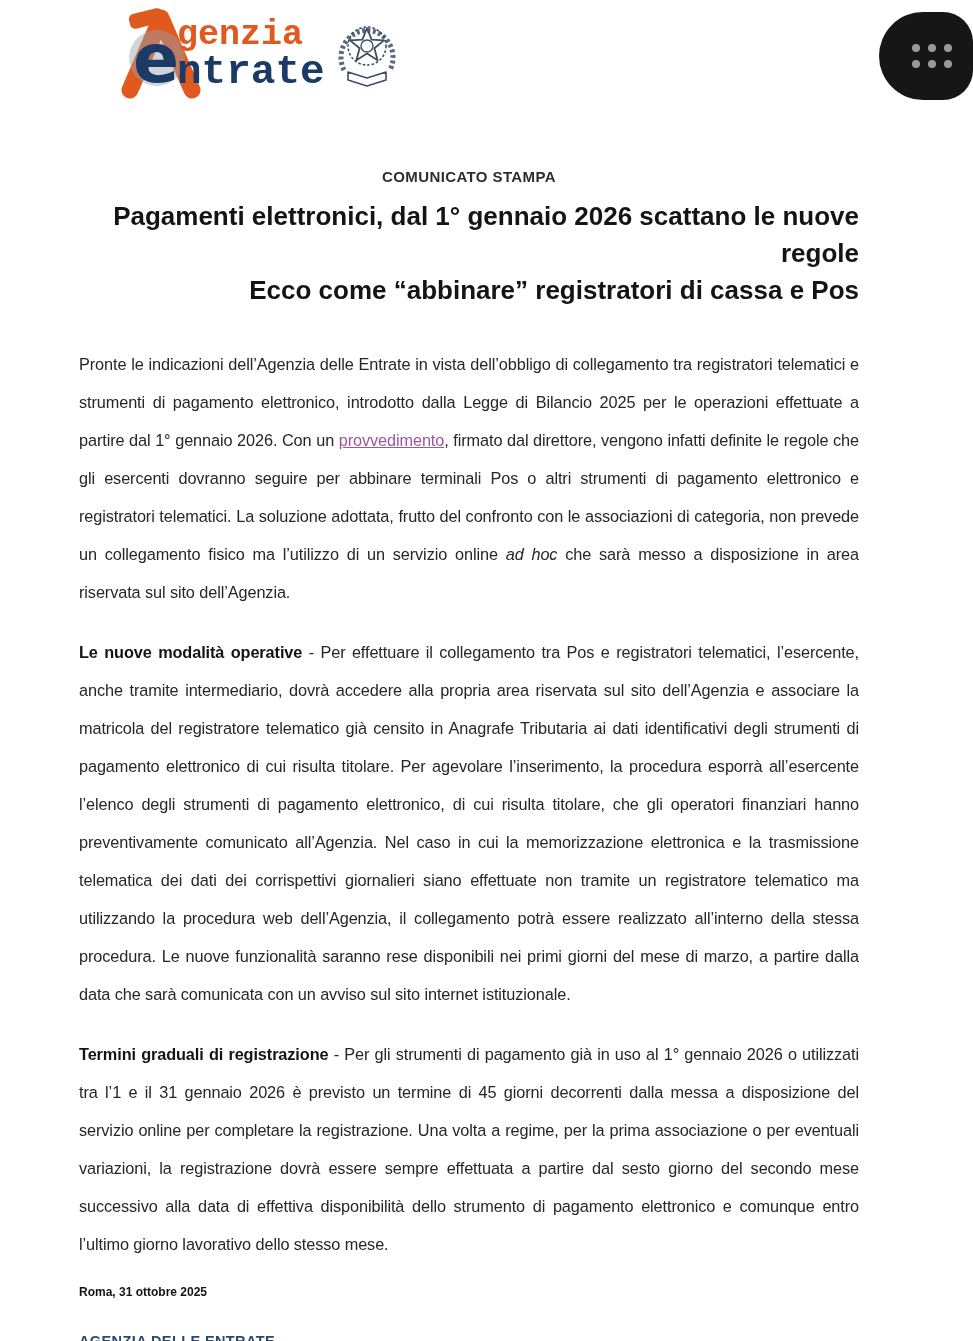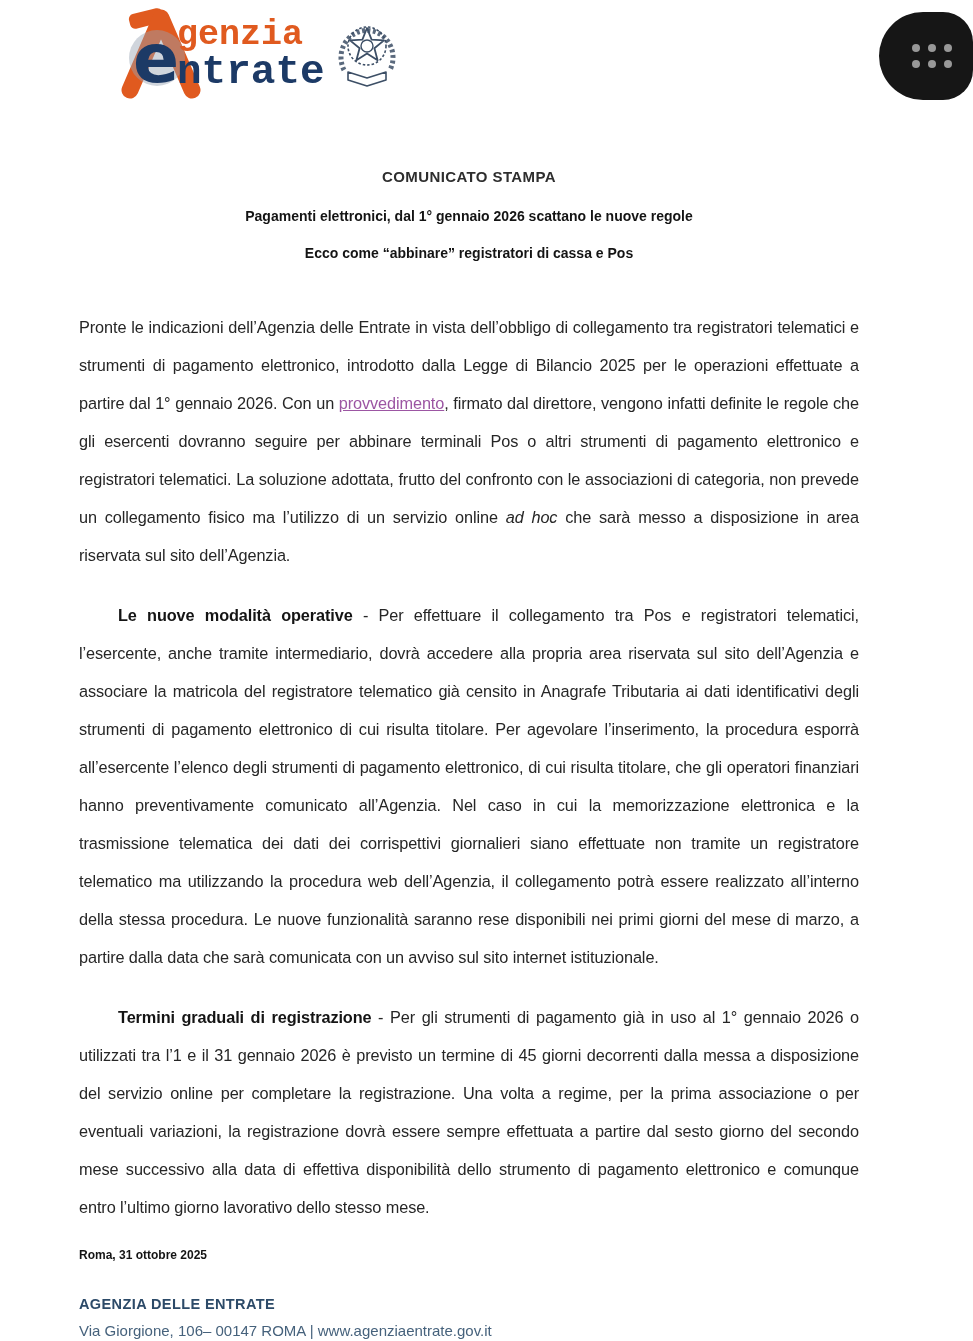--- a/index.html
+++ b/index.html
@@ -41,31 +41,31 @@
     gap:8px;
   }
   .dot-grid i{width:8px;height:8px;border-radius:50%;background:#989898;display:block;}
   
   .content{padding:0 114px 0 79px;}
   .kicker{
     text-align:center;margin:46px 0 0;
     font-size:15px;font-weight:600;letter-spacing:0.4px;color:#2e2e2e;
   }
   .headline{
-    text-align:center;margin:13px 0 0;
-    font-size:14px;font-weight:700;line-height:37px;color:#141414;
+    text-align:right;margin:13px 0 0;
+    font-size:26px;font-weight:700;line-height:37px;color:#141414;
   }
   
   .article{margin-top:36px;}
   .article p{
     margin:0 0 22px;
     font-size:16.3px;line-height:38px;color:#262626;
     text-align:justify;letter-spacing:-0.1px;
   }
-  .article p strong{color:#141414;margin-left:39px;}
+  .article p strong{color:#141414;}
   .article p em{font-style:italic;}
   a.plink{color:#9c56a3;text-decoration:underline;}
   .dateline{
     margin-top:3px;
     font-size:12px;font-weight:700;color:#141414;
   }
   
   .footer{margin-top:34px;}
   .footer-org{font-size:14.5px;font-weight:700;letter-spacing:0.4px;color:#2c4a68;}
   .footer-address{font-size:15px;color:#46627c;margin-top:10px;}

